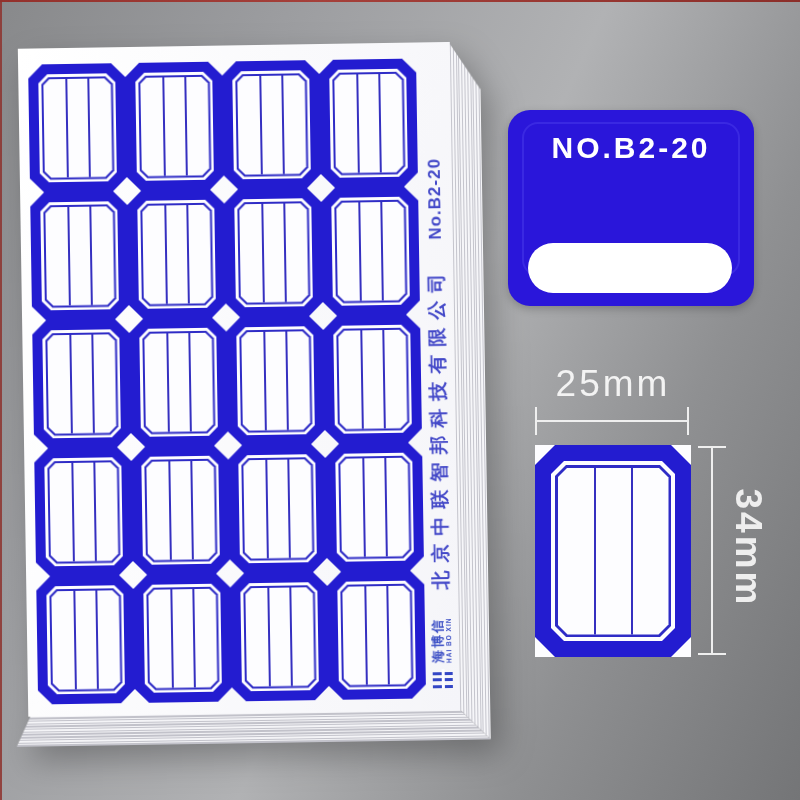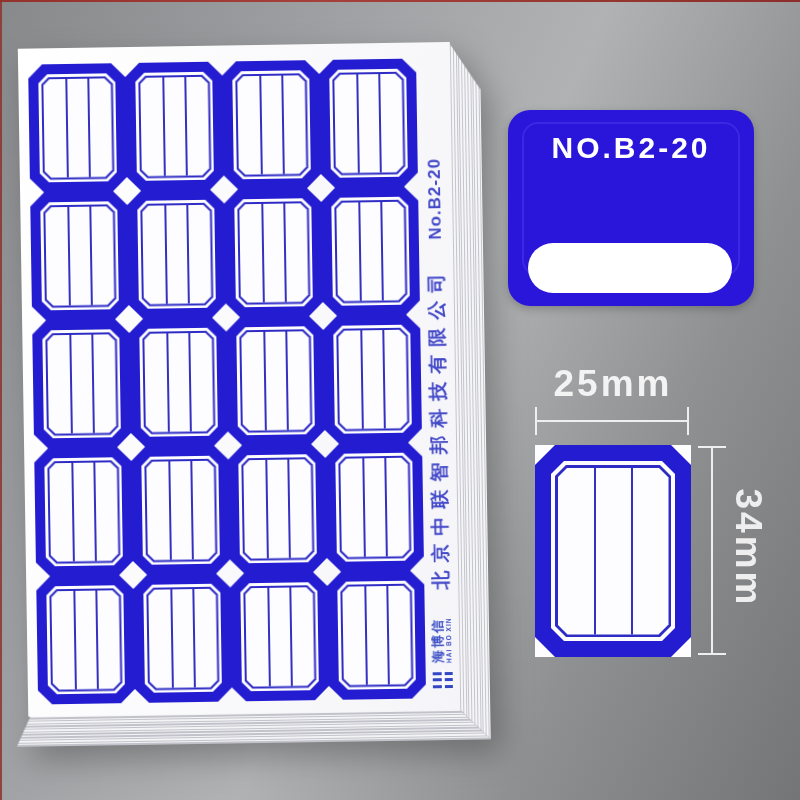--- a/index.html
+++ b/index.html
@@ -62,21 +62,21 @@
     background:#ffffff;border-radius:26px;}
 
   
   .dim-label{position:absolute;left:535px;top:445px;width:156px;height:212px;background:#fdfdff;}
   .dim-label .blue{inset:0;--c:20px;background:var(--label-blue,#231cd0);}
   .dim-label .w1{inset:16px;--c:13px;background:#fdfdff;}
   .dim-label .b1{inset:20px;--c:11px;background:#2f2cc6;}
   .dim-label .w2{inset:22.5px;--c:10px;background:#fdfdff;}
   .dim-label .vl{width:2.2px;}
   .dim-w-text{position:absolute;left:527px;top:363px;width:172px;text-align:center;
-    color:#f3f3f3;font-size:37px;font-weight:bold;letter-spacing:3px;}
+    color:#f3f3f3;font-size:37px;font-weight:normal;letter-spacing:3px;}
   .dim-h-text{position:absolute;left:683px;top:528px;width:130px;height:40px;
     transform:rotate(90deg);text-align:center;line-height:40px;
     color:#eeeeee;font-size:37px;font-weight:bold;letter-spacing:3px;}
   .mline{position:absolute;background:#efefef;}
   .h-line{left:536px;top:420px;width:153px;height:2.4px;}
   .h-tick-l{left:535px;top:407px;width:2.4px;height:28px;}
   .h-tick-r{left:687px;top:407px;width:2.4px;height:28px;}
   .v-line{left:711px;top:447px;width:2.4px;height:208px;}
   .v-tick-t{left:698px;top:446px;width:28px;height:2.4px;}
   .v-tick-b{left:698px;top:653px;width:28px;height:2.4px;}

